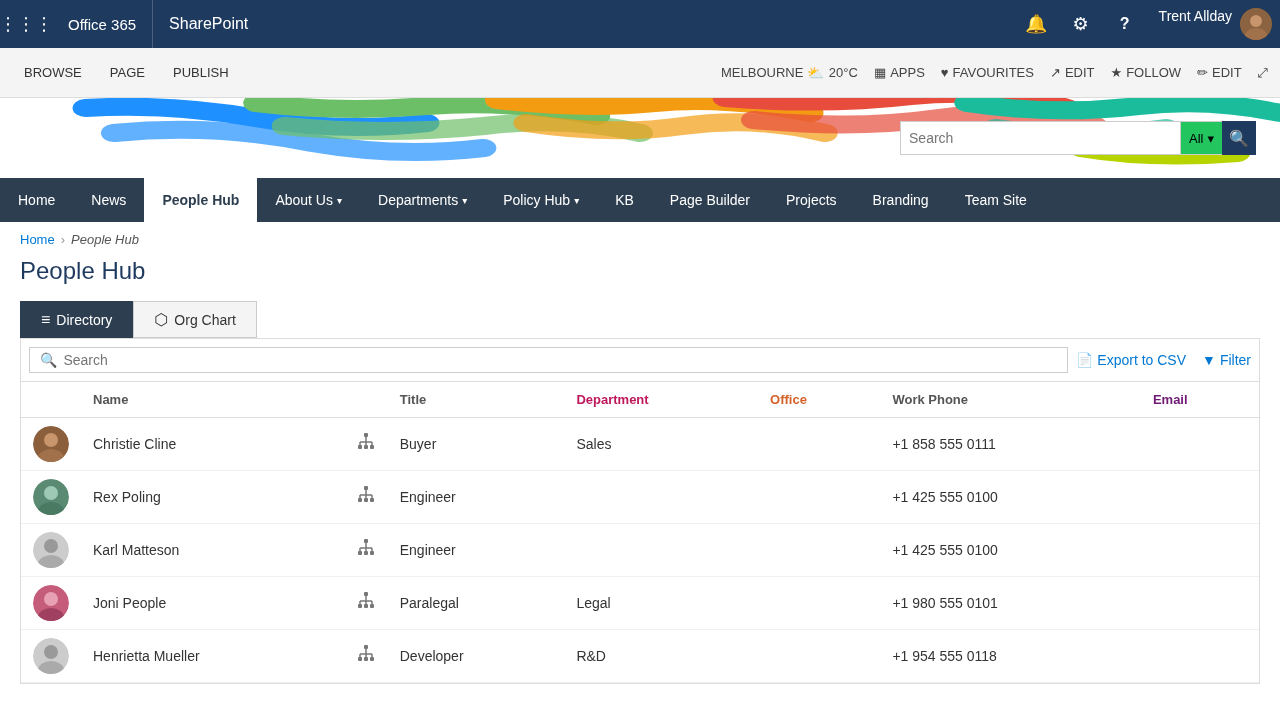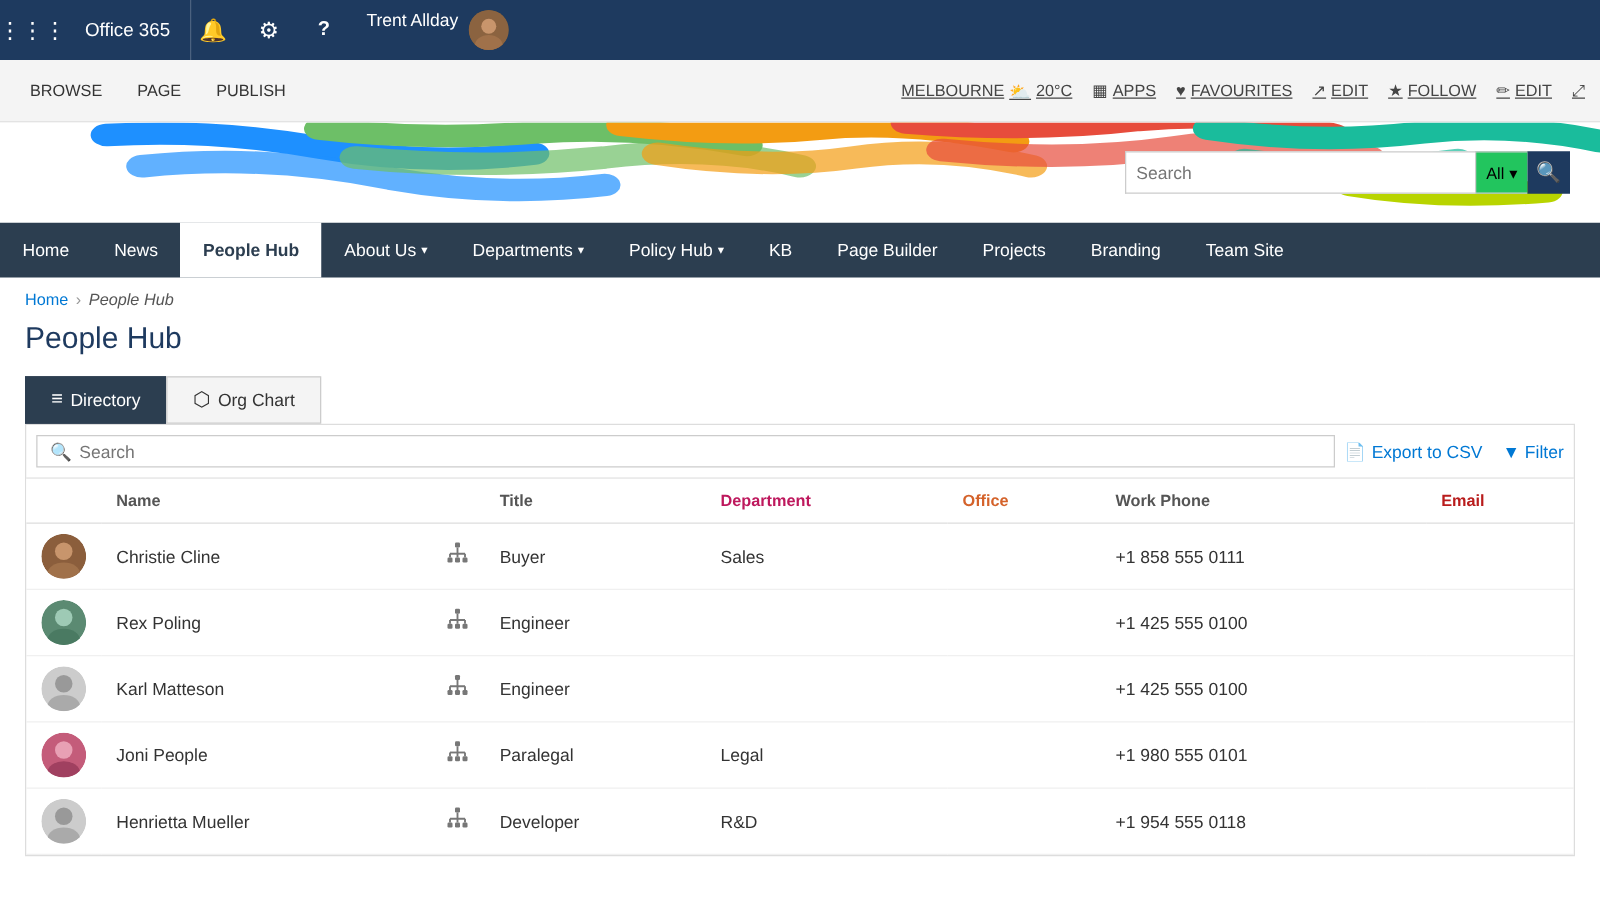--- a/index.html
+++ b/index.html
@@ -63,21 +63,21 @@
       display: flex; align-items: center; gap: 4px; flex: 1;
     }
     .actionbar-btn {
       padding: 4px 12px; font-size: 13px; color: #333;
       cursor: pointer; height: 36px;
       display: flex; align-items: center;
       background: none; border: none;
     }
     .actionbar-right {
       display: flex; align-items: center; gap: 16px;
-      font-size: 13px; color: #444; text-decoration: underline;
+      font-size: 13px; color: #444;
     }
     .actionbar-right-item {
       display: flex; align-items: center; gap: 4px; cursor: pointer;
     }
     .weather-icon { font-size: 14px; }
 
     
     .header-area {
       display: flex; height: 80px; position: relative; overflow: hidden;
       background: #fff;
@@ -197,39 +197,42 @@
     table {
       width: 100%; border-collapse: collapse;
     }
     thead th {
       text-align: left; padding: 10px 12px;
       font-size: 13px; font-weight: 600; color: #555;
       border-bottom: 1px solid #ddd; background: #fff;
     }
     thead th.dept { color: #be185d; }
     thead th.office { color: #d4622a; }
-    thead th.email { color: #b91c1c; }
+    thead th.email { color: #701a75; }
     tbody tr { border-bottom: 1px solid #f0f0f0; }
     tbody td { padding: 8px 12px; font-size: 14px; color: #333; vertical-align: middle; }
     .person-avatar {
       width: 36px; height: 36px; border-radius: 50%;
       display: flex; align-items: center; justify-content: center;
       font-size: 14px; color: #fff; overflow: hidden;
     }
     .org-icon {
       color: #666; font-size: 18px; cursor: pointer;
     }
   </style>
 </head>
 <body>
 
 <div class="topbar">
   <div class="topbar-waffle">⋮⋮⋮</div>
   <div class="topbar-app">
     <span>Office 365</span>
+  </div>
+  <div class="topbar-sharepoint">
+    <span>SharePoint</span>
   </div>
   <div class="topbar-icons">
     <div class="topbar-icon-btn">🔔</div>
     <div class="topbar-icon-btn">⚙</div>
     <div class="topbar-icon-btn" style="font-weight:700; font-size:16px;">?</div>
     <div class="topbar-user">
       <span>Trent Allday</span>
       <div class="topbar-avatar" style="background: #7B5E3C;">
         <svg width="32" height="32" viewBox="0 0 32 32">
           <circle cx="16" cy="16" r="16" fill="#8B6340"></circle>

